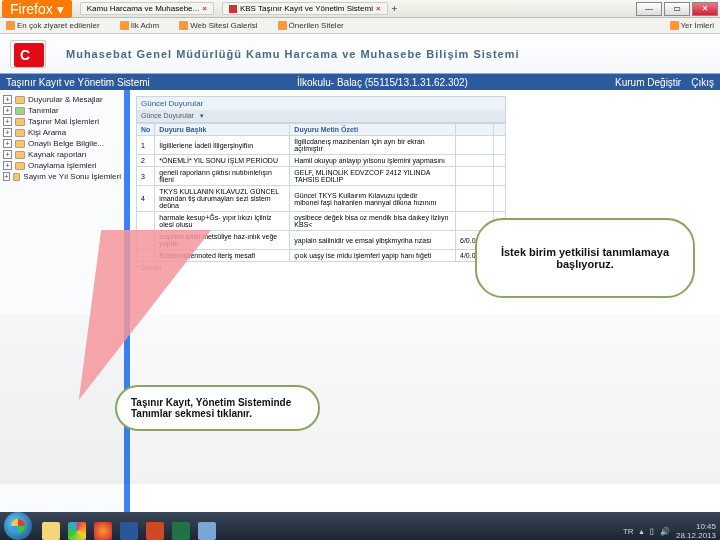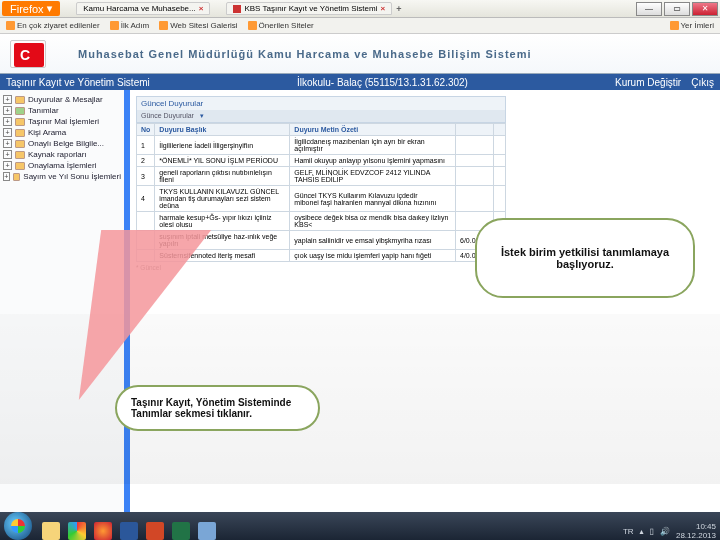--- a/index.html
+++ b/index.html
@@ -1,32 +1,32 @@
 <!DOCTYPE html>
 <html><head>
 <meta charset="utf-8">
 <style>
   * { margin:0; padding:0; box-sizing:border-box; font-family:Arial,sans-serif; }
   body { width:720px; height:540px; background:#e8e8e8; overflow:hidden; position:relative; }
   .window { width:720px; height:540px; background:#fff; display:flex; flex-direction:column; }
   
   .titlebar { height:18px; background:linear-gradient(#f7f7f3,#e5e5dc); display:flex; align-items:center; font-size:9px; border-bottom:1px solid #bbb; }
-  .ff-btn { background:#ff7a00; color:#fff; padding:1px 8px; border-radius:2px; margin-left:2px; font-size:11px; display:flex; align-items:center; }
-  .tab { background:#f4f4f0; border:1px solid #ccc; padding:1px 6px; margin-left:16px; border-radius:2px 2px 0 0; font-size:8px; display:flex; align-items:center; gap:3px; }
+  .ff-btn { background:#ff7a00; color:#fff; padding:1px 8px; border-radius:2px; margin-left:2px; font-size:14px; display:flex; align-items:center; }
+  .tab { background:#f4f4f0; border:1px solid #ccc; padding:1px 6px; margin-left:8px; border-radius:2px 2px 0 0; font-size:8px; display:flex; align-items:center; gap:3px; }
   .tab .x { color:#c33; font-weight:bold; }
   .plus { margin-left:4px; color:#666; font-weight:bold; cursor:pointer; }
   .winbtns { margin-left:auto; display:flex; }
   .winbtn { width:26px; height:14px; border:1px solid #888; margin-right:2px; display:flex; align-items:center; justify-content:center; font-size:8px; background:linear-gradient(#fefefe,#ddd); }
   .winbtn.close { background:linear-gradient(#e78,#c23); color:#fff; }
   
-  .bookmarks { height:16px; background:#f2f2ee; border-bottom:1px solid #ccc; display:flex; align-items:center; padding:0 6px; font-size:8px; gap:10px; color:#333; }
+  .bookmarks { height:16px; background:#f2f2ee; border-bottom:1px solid #ccc; display:flex; align-items:center; padding:0 6px; font-size:8px; gap:20px; color:#333; }
   .bookmarks .bi { display:flex; align-items:center; gap:2px; }
   .bookmarks .ico { width:9px; height:9px; background:#f93; border-radius:1px; }
   
-  .hdr { height:40px; background:linear-gradient(#fff,#f5f8fb); border-bottom:1px solid #9ab; display:flex; align-items:center; padding:0 10px;gap:12px; }
+  .hdr { height:40px; background:linear-gradient(#fff,#f5f8fb); border-bottom:1px solid #9ab; display:flex; align-items:center; padding:0 10px; }
   .flag { width:36px; height:28px; background:#fffafa; border:1px solid #ccc; border-radius:2px; position:relative; overflow:hidden; }
   .flag::before { content:""; position:absolute; left:3px; top:2px; width:30px; height:24px; background:#e30a17; border-radius:2px; }
   .flag::after { content:"C"; position:absolute; left:9px; top:6px; color:#fff; font-size:14px; font-weight:bold; }
   .hdr-title { margin-left:20px; color:#4a6a8a; font-size:11px; font-weight:bold; letter-spacing:1px; }
   
   .bluebar { height:16px; background:#2c5aa0; color:#fff; font-size:10px; display:flex; align-items:center; padding:0 6px; justify-content:space-between; }
   .bluebar .r { display:flex; gap:10px; }
   
   .bodyrow { flex:1; display:flex; background:#fff; position:relative; }
   .sidebar { width:130px; background:#fafbfc; border-right:6px solid #3b82f6; padding:4px 3px; font-size:8px; }

